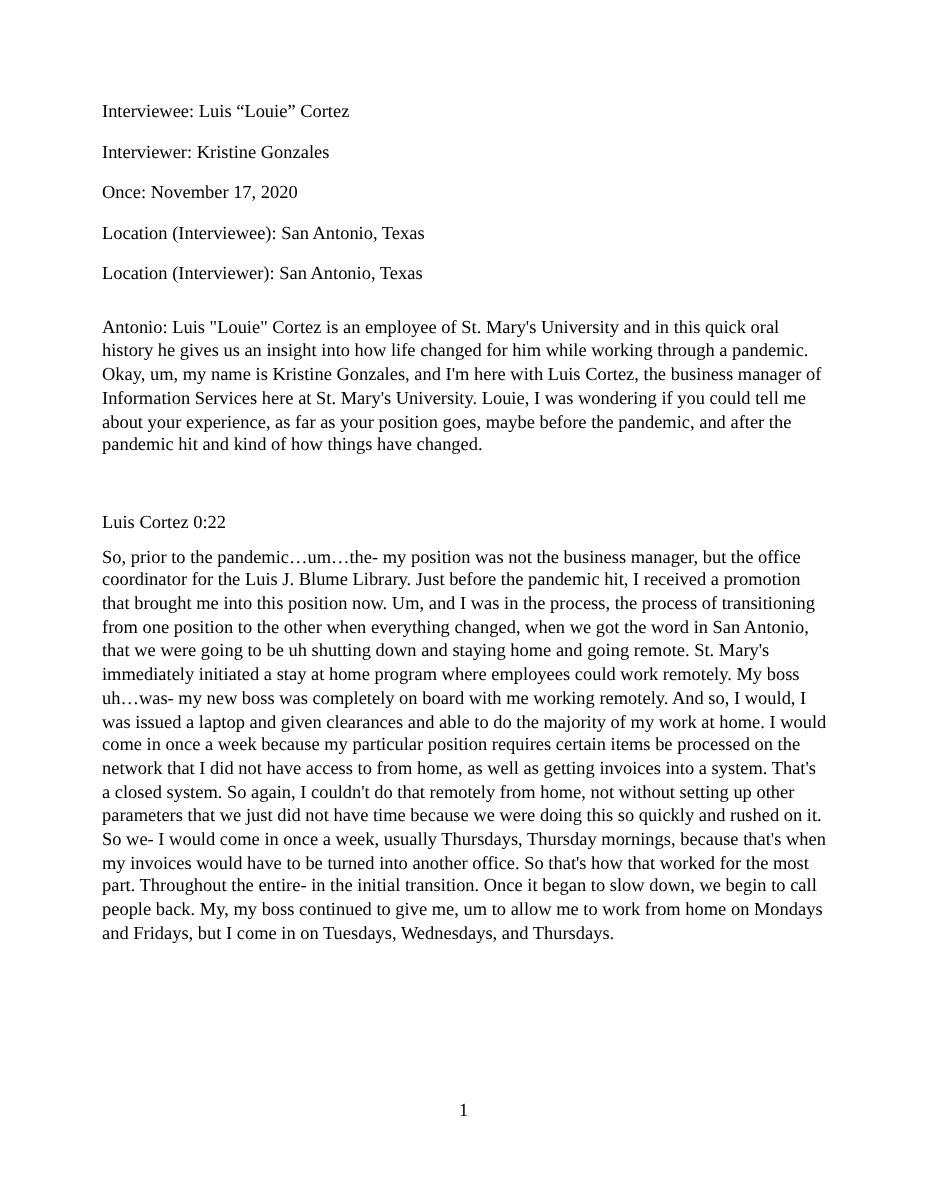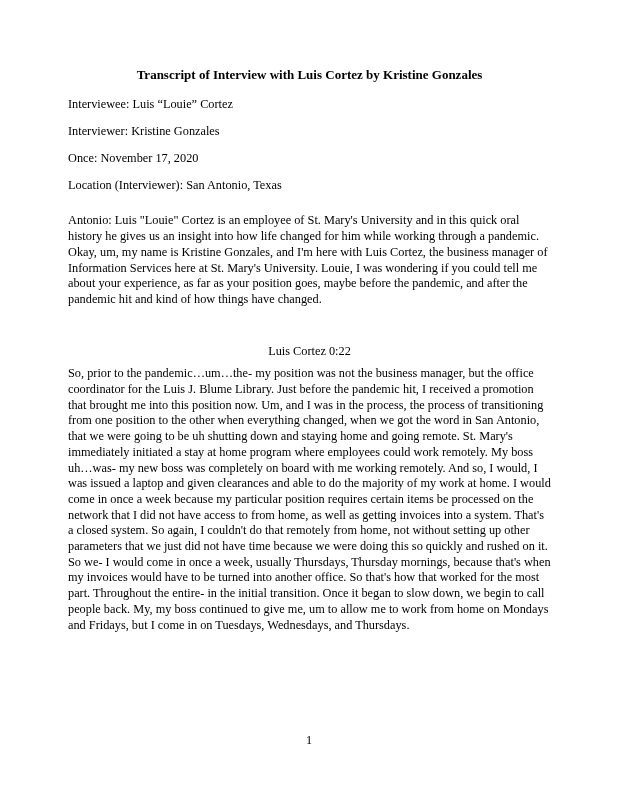--- a/index.html
+++ b/index.html
@@ -30,45 +30,45 @@
   .meta p {
     margin: 0 0 11.3px 0;
   }
   .meta b, .abstract b, .speaker b {
     font-weight: normal;
   }
   .abstract {
     margin: 20px 0 0 0;
   }
   .turn-1 .speaker { margin: 26px 0 7px 0; }
-  .turn-2 .speaker { margin: 36px 0 7px 0; text-align: center; }
+  .turn-2 .speaker { margin: 36px 0 7px 0; }
   .speaker { font-weight: normal; }
   .speech {
     margin: 0;
   }
   .page-number {
     position: absolute;
     left: 0;
     right: 0;
     top: 733px;
     text-align: center;
     font-size: 12.3px;
   }
 </style>
 </head>
 <body>
 
 <div class="page">
 
-  <h1 class="title">Transcript of Interview with Luis Cortez by Kristine Gonzales</h1>
 
   <div class="meta">
     <p><b>Interviewee:</b><span> Luis “Louie” Cortez</span></p>
     <p><b>Interviewer</b><span>: Kristine Gonzales</span></p>
     <p><b>Once:</b><span> November 17, 2020</span></p>
+    <p><b>Location (Interviewee):</b><span> San Antonio, Texas</span></p>
     <p><b>Location (Interviewer):</b><span> San Antonio, Texas</span></p>
   </div>
 
   <p class="abstract"><b>Antonio:</b><span> Luis "Louie" Cortez is an employee of St. Mary's University and in this quick oral history he gives us an insight into how life changed for him while working through a pandemic.</span></p>
 
   <section class="turn-1">
     <p class="speech">Okay, um, my name is Kristine Gonzales, and I'm here with Luis Cortez, the business manager of Information Services here at St. Mary's University. Louie, I was wondering if you could tell me about your experience, as far as your position goes, maybe before the pandemic, and after the pandemic hit and kind of how things have changed.</p>
   </section>
 
   <section class="turn-2">

